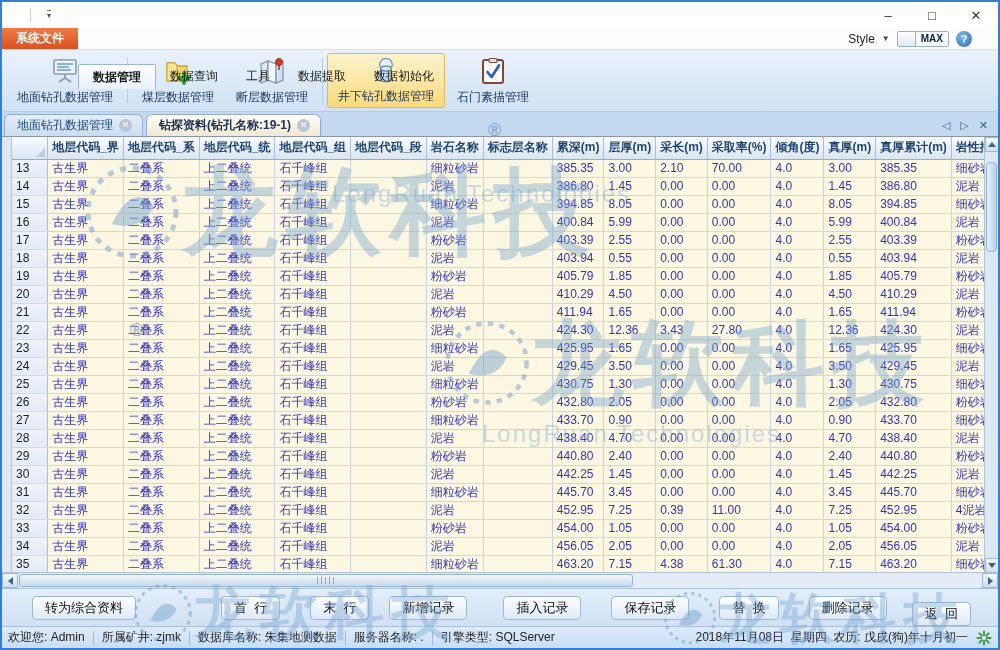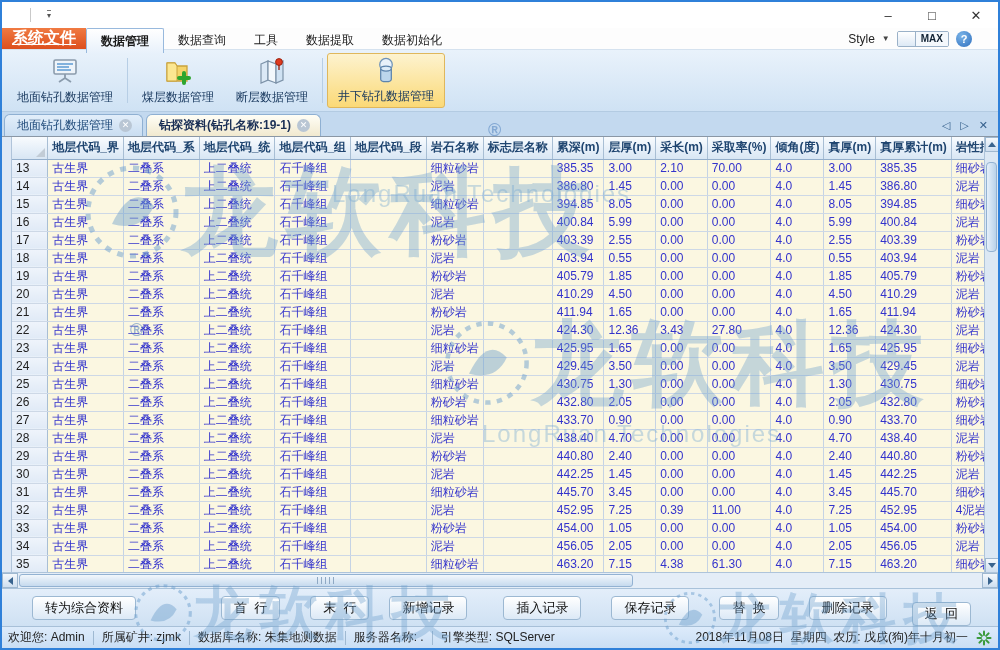--- a/index.html
+++ b/index.html
@@ -13,23 +13,23 @@
   .qat { display:flex; align-items:center; margin-left:28px; color:#666; }
   .qat-sep { width:1px; height:14px; background:#c9c9c9; margin-right:16px; }
   .qat-arrow { font-size:8px; color:#555; line-height:1; border-top:1px solid #777; padding-top:1px; }
   .title-text { position:absolute; left:0; right:0; text-align:center; font-size:13px; color:#1a1a1a; }
   .wincontrols { margin-left:auto; display:flex; align-items:center; height:100%; z-index:2; }
   .wc { width:44px; height:100%; display:flex; align-items:center; justify-content:center;
         font-size:13px; color:#333; cursor:default; }
 
   
   .menubar { height:22px; background:#fdfdfd; display:flex; align-items:stretch; border-bottom:1px solid #d5e2ef; position:relative; }
-  .sysfile { width:84px; background:linear-gradient(#f07a42,#dd4f1d); color:#fff; font-size:16px;
-             display:flex; align-items:center; justify-content:center; font-weight:bold;text-decoration:underline; }
-  .mtab { padding:12px 14px; font-size:12px; color:#1a1a1a; display:flex; align-items:center; }
+  .sysfile { width:76px; background:linear-gradient(#f07a42,#dd4f1d); color:#fff; font-size:12px;
+             display:flex; align-items:center; justify-content:center; font-weight:bold; }
+  .mtab { padding:12px 14px; font-size:12px; color:#1a1a1a; display:flex; align-items:center;margin-top:36px; }
   .mtab.active { background:linear-gradient(#ffffff,#e8f1fb); border:1px solid #98b9dd; border-bottom:none;
                  font-weight:bold; border-radius:2px 2px 0 0; }
   .menu-right { margin-left:auto; display:flex; align-items:center; gap:7px; padding-right:26px; }
   .style-lbl { font-size:12px; color:#222; }
   .style-arrow { font-size:8px; color:#444; }
   .max-box { display:flex; border:1px solid #9ab1c8; border-radius:2px; height:16px; overflow:hidden; }
   .max-left { width:18px; background:linear-gradient(#fff,#dde9f5); border-right:1px solid #9ab1c8; }
   .max-lbl { padding:0 5px; font-size:10px; font-weight:bold; color:#123; background:#f4f8fc; display:flex; align-items:center; }
   .help-btn { width:16px; height:16px; border-radius:50%; background:radial-gradient(circle at 35% 30%,#7ab4e8,#2f6fbe);
               color:#fff; font-size:11px; font-weight:bold; display:flex; align-items:center; justify-content:center; }
@@ -174,20 +174,28 @@
       <span class="rlabel">断层数据管理</span>
     </div>
     <div class="rsep"></div>
     <div class="rbtn active">
       <svg width="30" height="30" viewBox="0 0 30 30">
         <circle cx="15" cy="9" r="6.5" fill="#e8f1fa" stroke="#6f93b8" stroke-width="1.3"></circle>
         <path d="M9.5 13 L9.5 24 A5.5 2.6 0 0 0 20.5 24 L20.5 13" fill="#bcd6ec" stroke="#5d84ad" stroke-width="1.3"></path>
         <ellipse cx="15" cy="13" rx="5.5" ry="2.6" fill="#dcebf8" stroke="#5d84ad" stroke-width="1.3"></ellipse>
       </svg>
       <span class="rlabel">井下钻孔数据管理</span>
+    </div>
+    <div class="rbtn">
+      <svg width="30" height="30" viewBox="0 0 30 30">
+        <rect x="5" y="4" width="20" height="23" rx="2" fill="#fff" stroke="#8a4430" stroke-width="2"></rect>
+        <rect x="11" y="2.5" width="8" height="4" rx="1.2" fill="#d9e4ee" stroke="#8a4430" stroke-width="1.2"></rect>
+        <path d="M9.5 16 L13.5 21 L21 9.5" fill="none" stroke="#2460c8" stroke-width="2.8" stroke-linecap="round" stroke-linejoin="round"></path>
+      </svg>
+      <span class="rlabel">石门素描管理</span>
     </div>
   </div>
 
   <div class="tabstrip">
     <div class="dtab inactive">
       <span>地面钻孔数据管理</span>
       <span class="tabclose">✕</span>
     </div>
     <div class="dtab active">
       <span>钻探资料(钻孔名称:19-1)</span>

